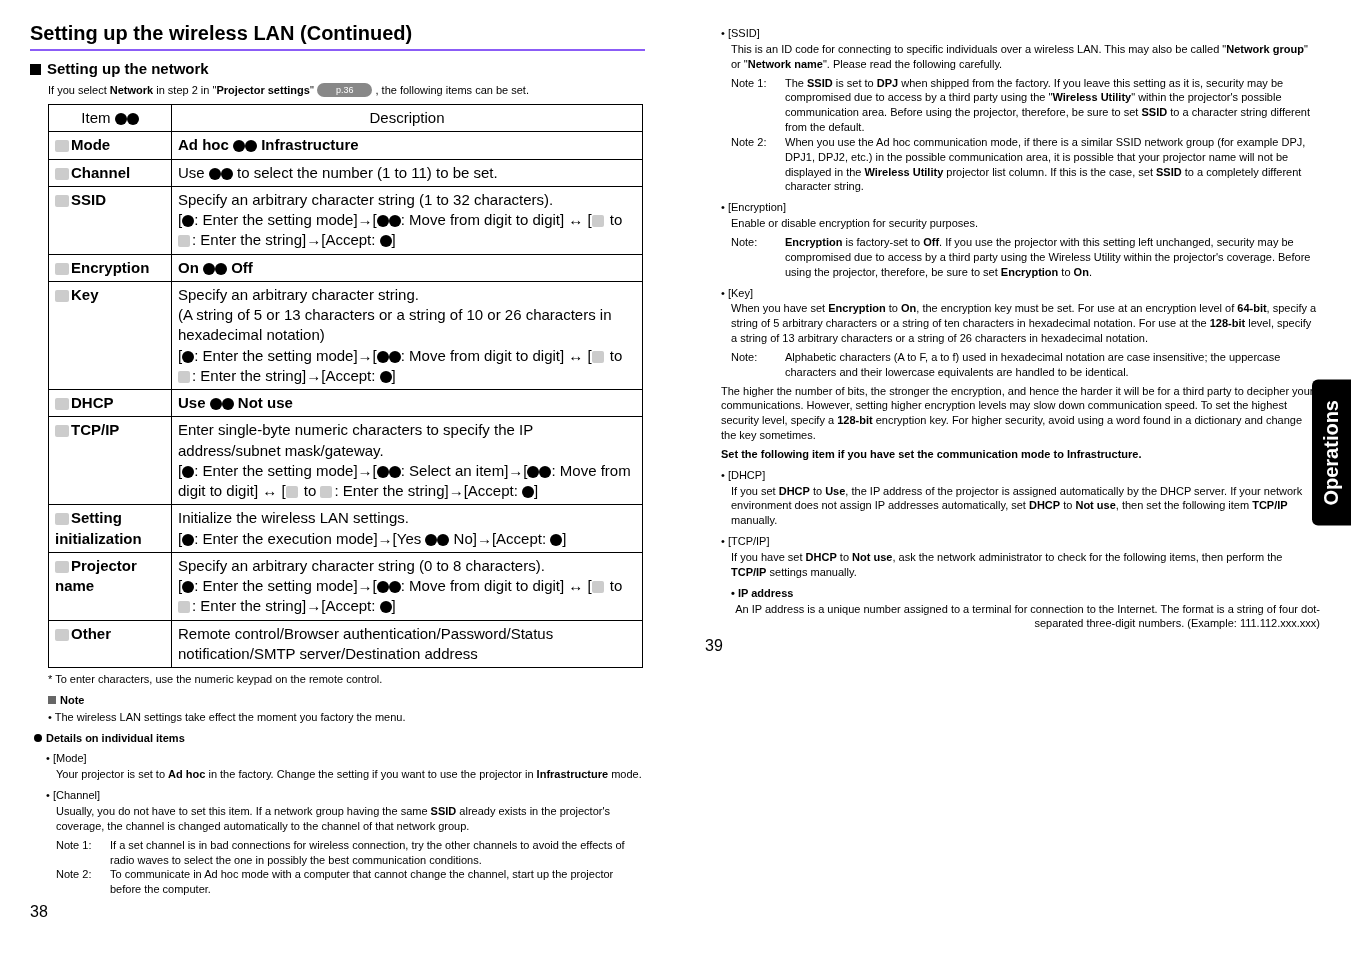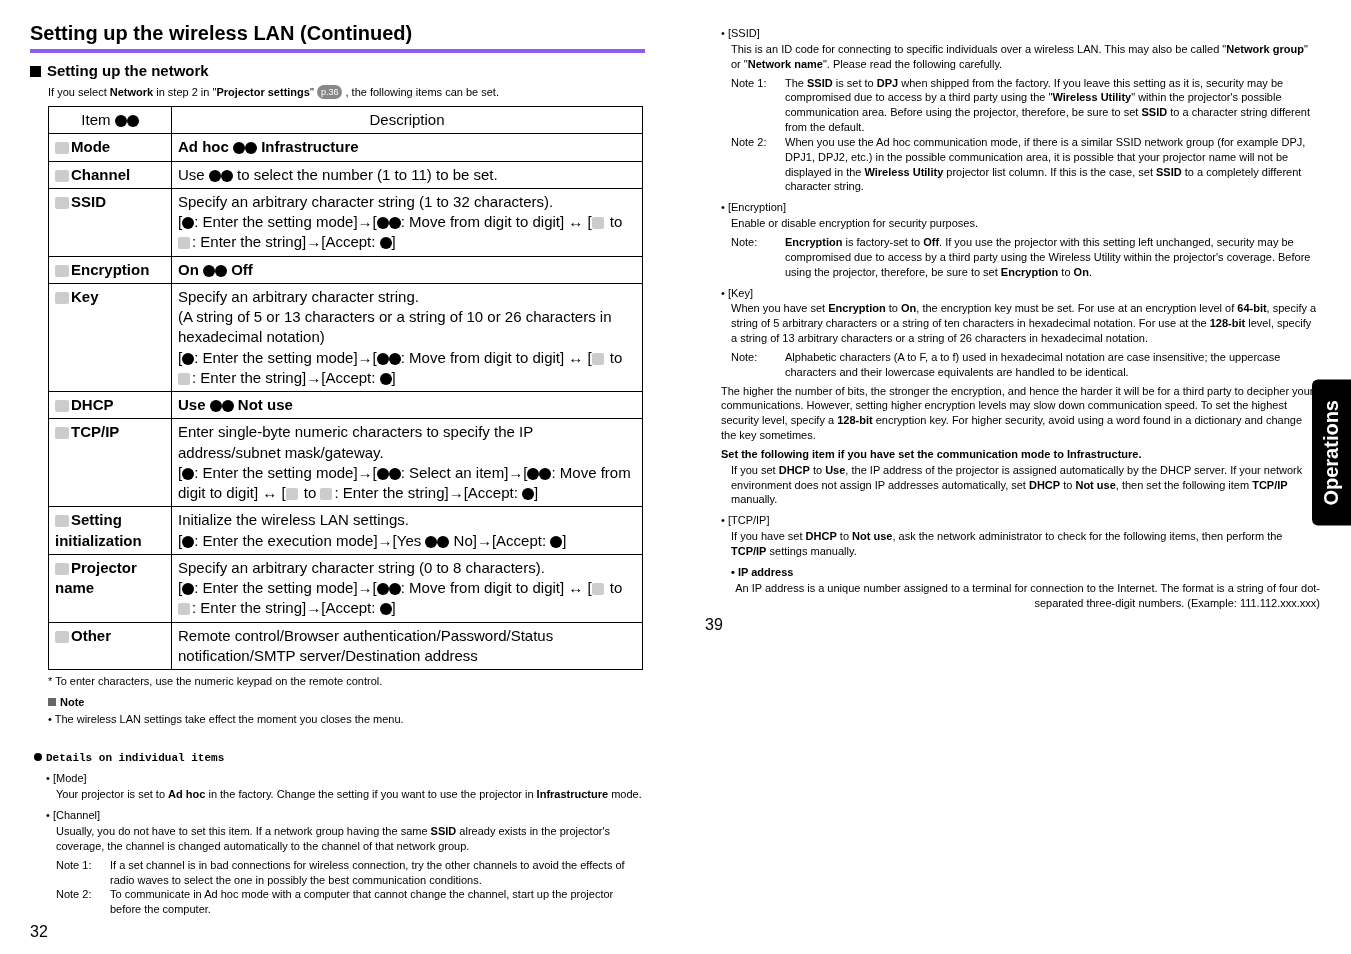--- a/index.html
+++ b/index.html
@@ -1,34 +1,34 @@
 <!DOCTYPE html>
 <html><head>
 <meta charset="utf-8">
 <style>
 body { margin: 0; font-family: Arial, Helvetica, sans-serif; font-size: 11px; line-height: 1.35; color: #000; background: #fff; }
 .page { width: 1351px; height: 954px; display: flex; position: relative; }
 .col { padding: 20px 30px 10px 30px; position: relative; box-sizing: border-box; }
 .col-left { width: 675px; }
 .col-right { width: 675px; }
 .sidetab { position: absolute; right: 0; top: 380px; background: #000; color: #fff; writing-mode: vertical-rl; transform: rotate(180deg); font-size: 20px; font-weight: bold; padding: 20px 6px; border-radius: 0 6px 6px 0; }
-.main-title { font-size: 20px; font-weight: bold; border-bottom: 4px solid #8b5cf6; padding-bottom: 2px; margin-bottom: 8px; }
+.main-title { font-size: 20px; font-weight: bold; border-bottom: 2px solid #8b5cf6; padding-bottom: 2px; margin-bottom: 8px; }
 .sub-heading { font-size: 15px; font-weight: bold; margin: 4px 0 4px 0; }
 .sub-heading .sq { display: inline-block; width: 11px; height: 11px; background: #000; margin-right: 6px; vertical-align: -1px; }
 .para { margin: 2px 0 6px 18px; }
-.ref-badge { display: inline-block; background: #888; color: #fff; border-radius: 8px; font-size: 9px; padding: 1px 4px; vertical-align: 1px; }
+.ref-badge { display: inline-block; background: #888; color: #fff; border-radius: 8px; font-size: 9px; padding: 1px 19px; vertical-align: 1px; }
 .items-table { border-collapse: collapse; margin: 4px 0 4px 18px; width: 595px; }
 .items-table th, .items-table td { border: 1px solid #000; padding: 3px 6px; vertical-align: top; font-size: 15px; }
 .items-table th { font-weight: normal; text-align: center; background: #fff; }
 .items-table td.item-col { width: 110px; font-weight: bold; }
 .note-title::before { content: ""; display: inline-block; width: 8px; height: 8px; background: #666; margin-right: 4px; vertical-align: 0px; }
 .note-title { font-weight: bold; margin: 6px 0 2px 18px; }
 .b { font-weight: bold; }
 .bullet-dot { display: inline-block; width: 8px; height: 8px; border-radius: 50%; background: #000; vertical-align: 0px; margin-right: 4px; }
-.heading-details { font-weight: bold; margin: 24px 0 2px 4px; font-family: Liberation Mono, monospace; }
+.heading-details { font-weight: bold; margin: 6px 0 2px 4px; }
 .item-label { font-weight: normal; margin: 6px 0 0 16px; }
 .item-label::before { content: "• "; }
 .item-body { margin: 1px 0 4px 26px; }
 .note-lines { margin: 2px 0 4px 26px; }
 .note-lines .nl { display: flex; }
 .note-lines .nl .tag { width: 54px; flex-shrink: 0; }
 .sub-item-label { font-weight: bold; margin: 6px 0 0 26px; }
 .sub-item-label::before { content: "• "; }
 .sub-item-body { margin: 1px 0 4px 18px; text-align: right; }
 .pnum { font-size: 16px; margin-top: 4px; }
@@ -97,21 +97,21 @@
       <tr>
         <td class="item-col"><span class="icon-placeholder"></span><span>Other</span></td>
         <td>Remote control/Browser authentication/Password/Status notification/SMTP server/Destination address</td>
       </tr>
     </tbody>
       </table>
 
     <div class="para">* To enter characters, use the numeric keypad on the remote control.</div>
 
     <div class="note-title">Note</div>
-    <div class="para">• <span>The wireless LAN settings take effect the moment you closes the menu.</span></div>
+    <div class="para">• <span>The wireless LAN settings take effect the moment you factory the menu.</span></div>
 
     <div class="heading-details"><span class="bullet-dot"></span><span>Details on individual items</span></div>
 
     <div class="item-label">[Mode]</div>
     <div class="item-body">
       <span>Your projector is set to </span><span class="b">Ad hoc</span><span> in the factory. Change the setting if you want to use the projector in </span><span class="b">Infrastructure</span><span> mode.</span>
     </div>
 
     <div class="item-label">[Channel]</div>
     <div class="item-body">
@@ -121,21 +121,21 @@
       <div class="nl">
           <div class="tag">Note 1:</div>
           <div>If a set channel is in bad connections for wireless connection, try the other channels to avoid the effects of radio waves to select the one in possibly the best communication conditions.</div>
         </div>
       <div class="nl">
           <div class="tag">Note 2:</div>
           <div>To communicate in Ad hoc mode with a computer that cannot change the channel, start up the projector before the computer.</div>
         </div>
     </div>
 
-    <div class="pnum">32</div>
+    <div class="pnum">38</div>
   </div>
 
   <div class="col col-right">
     <div class="item-label">[SSID]</div>
     <div class="item-body">
       <span>This is an ID code for connecting to specific individuals over a wireless LAN.  This may also be called "</span><span class="b">Network group</span><span>" or "</span><span class="b">Network name</span><span>".  Please read the following carefully.</span>
     </div>
     <div class="note-lines">
       <div class="nl">
           <div class="tag">Note 1:</div>
@@ -165,20 +165,21 @@
           <div class="tag">Note:</div>
           <div>Alphabetic characters (A to F, a to f) used in hexadecimal notation are case insensitive; the uppercase characters and their lowercase equivalents are handled to be identical.</div>
         </div>
     </div>
     <div class="item-body" style="margin-left:16px;">
       <span>The higher the number of bits, the stronger the encryption, and hence the harder it will be for a third party to decipher your communications. However, setting higher encryption levels may slow down communication speed. To set the highest security level, specify a </span><span class="b">128-bit</span><span> encryption key. For higher security, avoid using a word found in a dictionary and change the key sometimes.</span>
     </div>
 
     <div class="b" style="margin:4px 0 0 16px;">Set the following item if you have set the communication mode to Infrastructure.</div>
 
+    <div class="item-label">[DHCP]</div>
     <div class="item-body">
       <span>If you set </span><span class="b">DHCP</span><span> to </span><span class="b">Use</span><span>, the IP address of the projector is assigned automatically by the DHCP server. If your network environment does not assign IP addresses automatically, set </span><span class="b">DHCP</span><span> to </span><span class="b">Not use</span><span>, then set the following item </span><span class="b">TCP/IP</span><span> manually.</span>
     </div>
 
     <div class="item-label">[TCP/IP]</div>
     <div class="item-body">
       <span>If you have set </span><span class="b">DHCP</span><span> to </span><span class="b">Not use</span><span>, ask the network administrator to check for the following items, then perform the </span><span class="b">TCP/IP</span><span> settings manually.</span>
     </div>
 
     <div class="sub-item-label">IP address</div>

